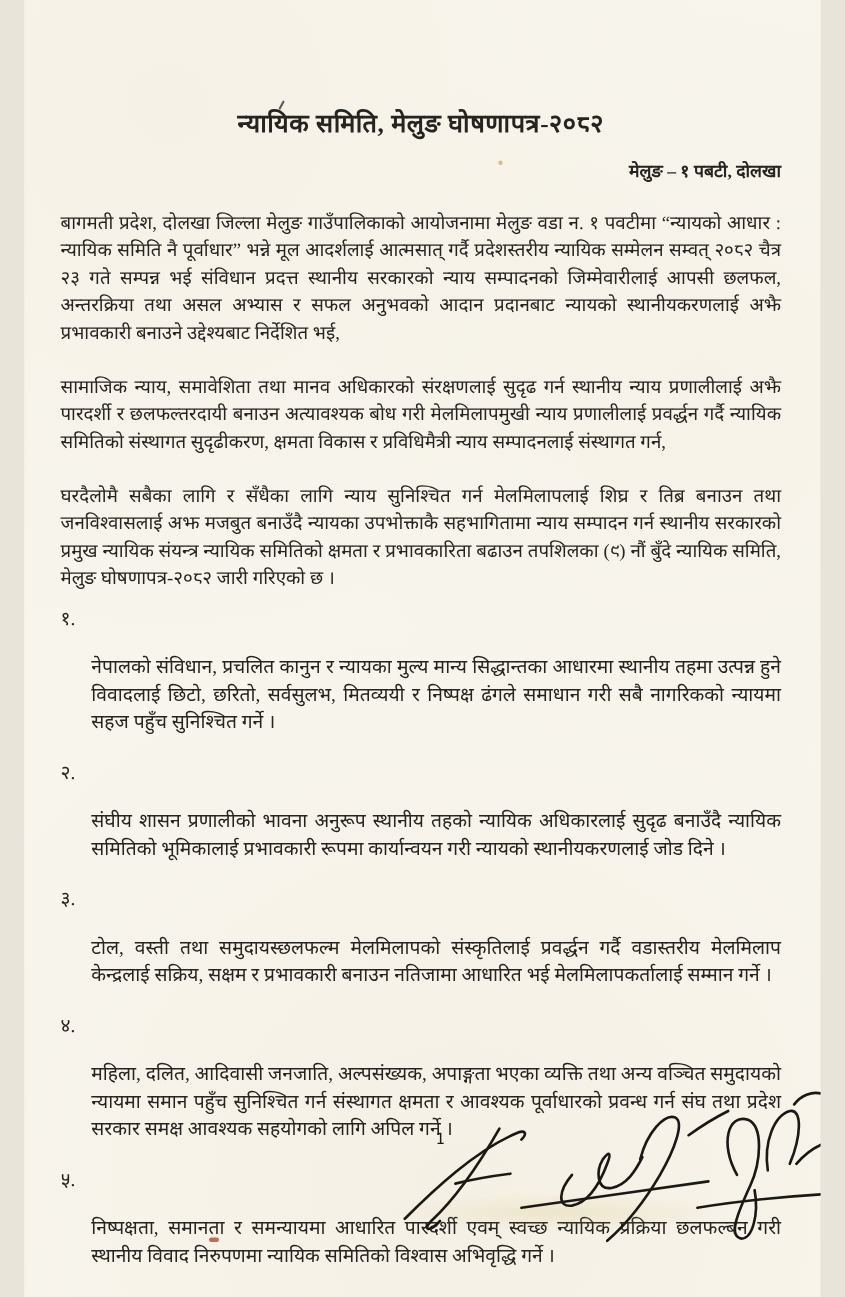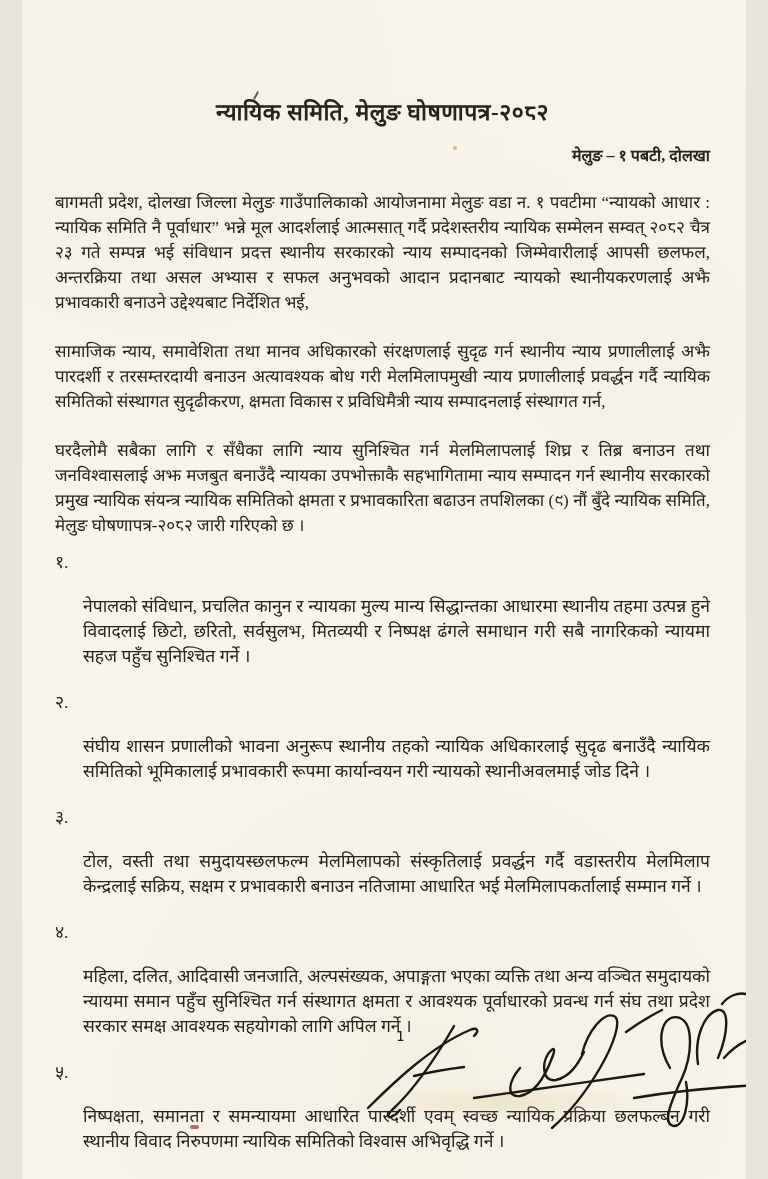--- a/index.html
+++ b/index.html
@@ -123,31 +123,31 @@
 <div class="page">
 
   <span class="tick-mark"></span>
   <span class="speck-orange"></span>
 
   <div class="content">
     <div class="title">न्यायिक समिति, मेलुङ घोषणापत्र-२०८२</div>
     <div class="subtitle">मेलुङ – १ पबटी, दोलखा</div>
 
     <p class="para">बागमती प्रदेश, दोलखा जिल्ला मेलुङ गाउँपालिकाको आयोजनामा मेलुङ वडा न. १ पवटीमा “न्यायको आधार : न्यायिक समिति नै पूर्वाधार” भन्ने मूल आदर्शलाई आत्मसात् गर्दै प्रदेशस्तरीय न्यायिक सम्मेलन सम्वत् २०८२ चैत्र २३ गते सम्पन्न भई संविधान प्रदत्त स्थानीय सरकारको न्याय सम्पादनको जिम्मेवारीलाई आपसी छलफल, अन्तरक्रिया तथा असल अभ्यास र सफल अनुभवको आदान प्रदानबाट न्यायको स्थानीयकरणलाई अझै प्रभावकारी बनाउने उद्देश्यबाट निर्देशित भई,</p>
-    <p class="para">सामाजिक न्याय, समावेशिता तथा मानव अधिकारको संरक्षणलाई सुदृढ गर्न स्थानीय न्याय प्रणालीलाई अझै पारदर्शी र तरसम्तरदायी बनाउन अत्यावश्यक बोध गरी मेलमिलापमुखी न्याय प्रणालीलाई प्रवर्द्धन गर्दै न्यायिक समितिको संस्थागत सुदृढीकरण, क्षमता विकास र प्रविधिमैत्री न्याय सम्पादनलाई संस्थागत  गर्न,</p>
+    <p class="para">सामाजिक न्याय, समावेशिता तथा मानव अधिकारको संरक्षणलाई सुदृढ गर्न स्थानीय न्याय प्रणालीलाई अझै पारदर्शी र छलफल्तरदायी बनाउन अत्यावश्यक बोध गरी मेलमिलापमुखी न्याय प्रणालीलाई प्रवर्द्धन गर्दै न्यायिक समितिको संस्थागत सुदृढीकरण, क्षमता विकास र प्रविधिमैत्री न्याय सम्पादनलाई संस्थागत  गर्न,</p>
     <p class="para last-preamble">घरदैलोमै सबैका लागि र सँधैका लागि न्याय सुनिश्चित गर्न मेलमिलापलाई शिघ्र र तिब्र बनाउन तथा जनविश्वासलाई अझ मजबुत बनाउँदै न्यायका उपभोक्ताकै सहभागितामा न्याय  सम्पादन गर्न स्थानीय सरकारको प्रमुख न्यायिक संयन्त्र न्यायिक समितिको क्षमता र प्रभावकारिता बढाउन तपशिलका (९) नौं बुँदे न्यायिक समिति, मेलुङ घोषणापत्र-२०८२ जारी  गरिएको छ ।</p>
 
     <div class="items">
       <div class="item">
         <span class="num">१.</span>
         <span class="txt">नेपालको संविधान, प्रचलित कानुन र न्यायका  मुल्य मान्य सिद्धान्तका आधारमा स्थानीय तहमा उत्पन्न हुने विवादलाई छिटो, छरितो, सर्वसुलभ, मितव्ययी र निष्पक्ष ढंगले समाधान गरी सबै नागरिकको न्यायमा सहज पहुँच सुनिश्चित गर्ने ।</span>
       </div>
       <div class="item">
         <span class="num">२.</span>
-        <span class="txt">संघीय शासन प्रणालीको भावना अनुरूप स्थानीय तहको न्यायिक अधिकारलाई सुदृढ बनाउँदै न्यायिक समितिको भूमिकालाई प्रभावकारी रूपमा कार्यान्वयन गरी न्यायको स्थानीअवलमाई जोड दिने ।</span>
+        <span class="txt">संघीय शासन प्रणालीको भावना अनुरूप स्थानीय तहको न्यायिक अधिकारलाई सुदृढ बनाउँदै न्यायिक समितिको भूमिकालाई प्रभावकारी रूपमा कार्यान्वयन गरी न्यायको स्थानीयकरणलाई जोड दिने ।</span>
       </div>
       <div class="item">
         <span class="num">३.</span>
         <span class="txt">टोल, वस्ती तथा समुदायस्छलफल्म मेलमिलापको संस्कृतिलाई प्रवर्द्धन गर्दै वडास्तरीय मेलमिलाप केन्द्रलाई सक्रिय, सक्षम र प्रभावकारी बनाउन नतिजामा आधारित भई मेलमिलापकर्तालाई सम्मान गर्ने ।</span>
       </div>
       <div class="item">
         <span class="num">४.</span>
         <span class="txt">महिला, दलित, आदिवासी जनजाति, अल्पसंख्यक, अपाङ्गता भएका व्यक्ति तथा अन्य वञ्चित समुदायको न्यायमा समान पहुँच सुनिश्चित गर्न संस्थागत क्षमता र आवश्यक पूर्वाधारको प्रवन्ध गर्न संघ तथा प्रदेश सरकार समक्ष आवश्यक सहयोगको लागि अपिल गर्ने ।</span>
       </div>
       <div class="item">

